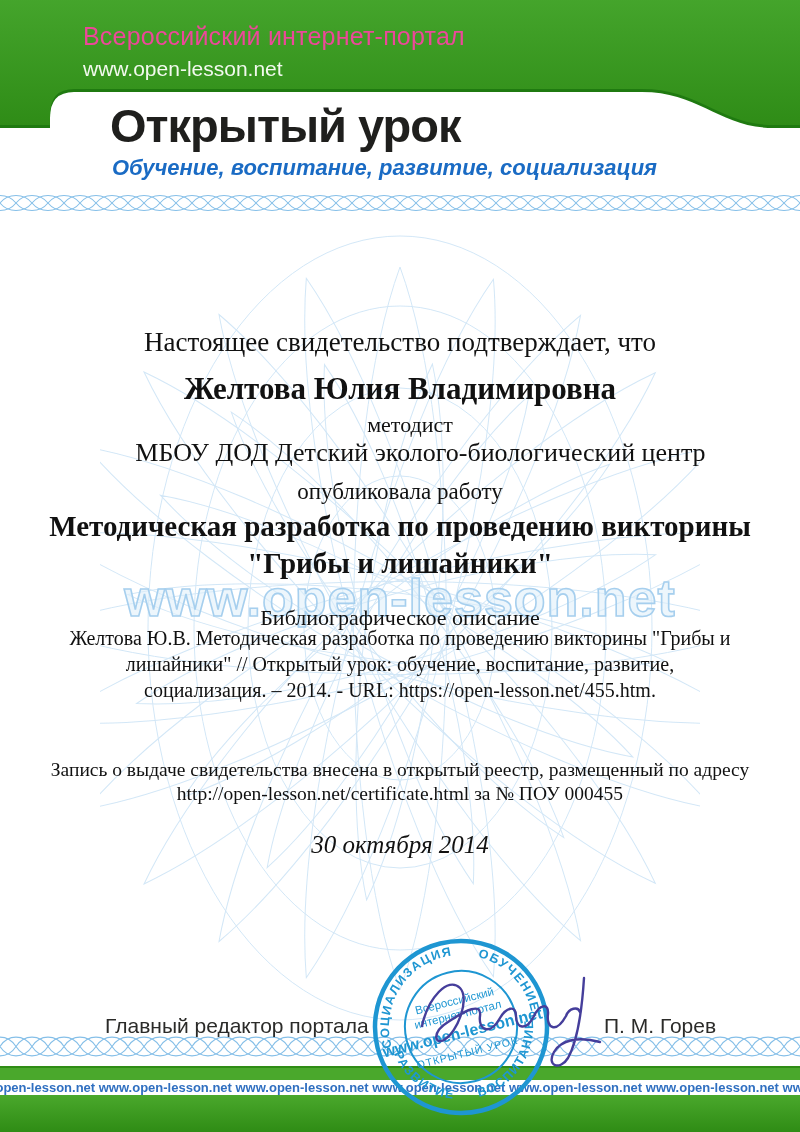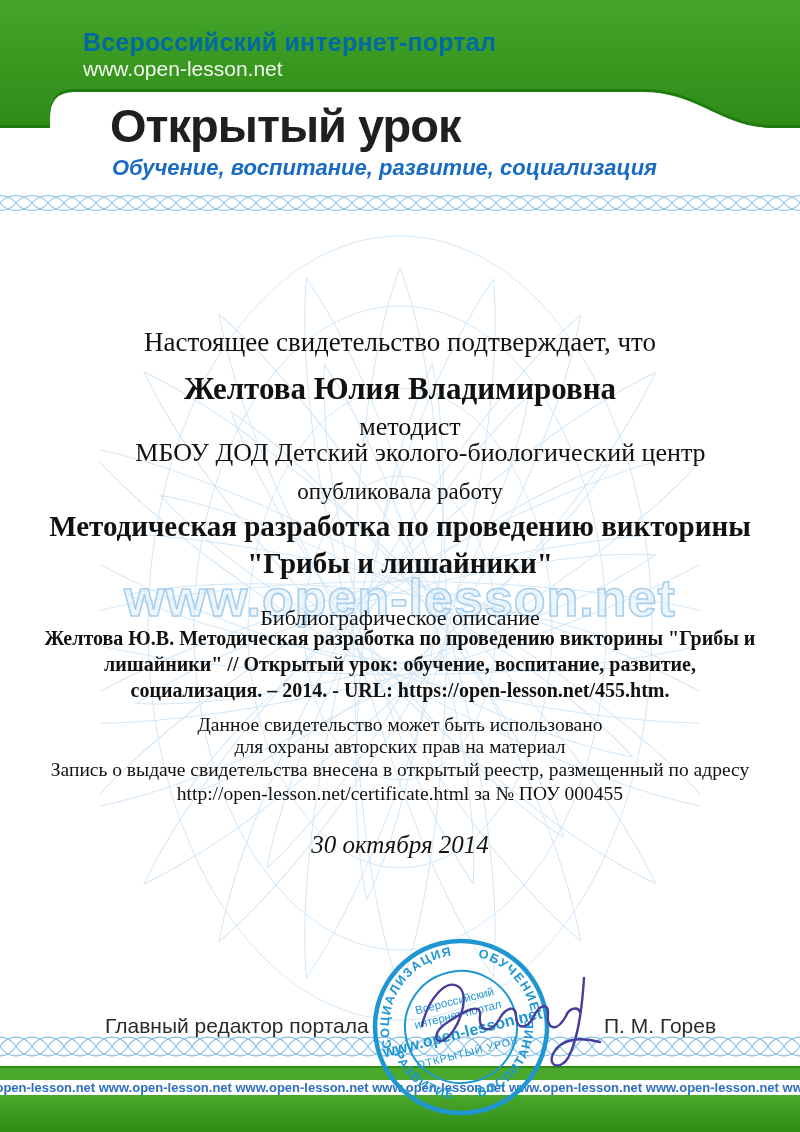--- a/index.html
+++ b/index.html
@@ -2,48 +2,48 @@
 <html><head>
 <meta charset="utf-8">
 <style>
   * { margin:0; padding:0; box-sizing:border-box; }
   body { background:#e8e8e8; font-family:"Liberation Sans", sans-serif; }
   .page { position:relative; width:800px; height:1132px; background:#ffffff; overflow:hidden;
           margin:0 auto; font-family:"Liberation Sans", sans-serif; }
 
   
   .header-svg { position:absolute; top:0; left:0; z-index:3; }
-  .portal-title { position:absolute; top:22px; left:83px; z-index:4; color:#0369a1;
-                  font-size:25px; font-weight:bold; letter-spacing:.2px;margin-top:6px; }
+  .portal-title { position:absolute; top:22px; left:83px; z-index:4; color:#ec4899;
+                  font-size:25px; font-weight:normal; letter-spacing:.2px; }
   .portal-url   { position:absolute; top:57px; left:83px; z-index:4; color:#f2f9ee; font-size:21px; }
   .site-name    { position:absolute; top:98px; left:110px; z-index:4; color:#1f1f1d;
                   font-size:47px; font-weight:600; letter-spacing:-1px; }
   .site-tagline { position:absolute; top:155px; left:112px; z-index:4; color:#1a6bc4;
                   font-size:22px; font-style:italic; font-weight:600; }
 
   
   .band-top    { position:absolute; top:192px; left:0; z-index:1; }
   .band-bottom { position:absolute; top:1033px; left:0; z-index:1; }
   .rosette     { position:absolute; top:212px; left:100px; z-index:1; opacity:.75; }
   .watermark   { position:absolute; top:568px; left:50%; transform:translateX(-50%); z-index:2;
                  font-size:52px; font-weight:bold; letter-spacing:1px; white-space:nowrap;
                  color:rgba(222,238,250,.55); -webkit-text-stroke:1.6px #a6cfee; }
 
   
   .ctext { position:absolute; left:0; right:0; text-align:center; z-index:3; color:#111;
            font-family:"Liberation Serif","DejaVu Serif",serif; white-space:pre-line; }
   .cert-title        { top:226px; font-size:63px; font-weight:bold; letter-spacing:1px; }
   .cert-confirmation { top:327px; font-size:27px; }
   .recipient-name    { top:371px; font-size:31px; font-weight:bold; }
-  .recipient-role    { top:412px; font-size:26px;padding-left:20px; }
+  .recipient-role    { top:412px; font-size:22px;padding-left:20px; }
   .recipient-org     { top:438px; font-size:26px;padding-left:41px; }
   .cert-action       { top:479px; font-size:23px; }
   .work-title        { top:508px; font-size:29px; font-weight:bold; line-height:37px; }
   .bib-label         { top:605px; font-size:22px; }
-  .bib-text          { top:625px; font-size:20px; font-weight:bold; line-height:26px; }
+  .bib-text          { top:625px; font-size:20px; font-weight:normal; line-height:26px; }
   .usage-note        { top:714px; font-size:19.5px; line-height:22px; }
   .registry-note     { top:758px; font-size:19.5px; line-height:24px; }
   .issue-date        { top:831px; font-size:25px; font-style:italic; }
 
   
   .editor-label { position:absolute; top:1014px; left:105px; z-index:3; color:#2b2b29; font-size:21px; }
   .editor-name  { position:absabsolute; }
   .editor-name  { position:absolute; top:1014px; left:604px; z-index:3; color:#2b2b29; font-size:21px;text-align:center; }
   .signature-svg { position:absolute; top:948px; left:408px; z-index:6; }
 
@@ -134,22 +134,20 @@
   <div class="ctext recipient-name">Желтова Юлия Владимировна</div>
   <div class="ctext recipient-role">методист</div>
   <div class="ctext recipient-org">МБОУ ДОД Детский эколого-биологический центр</div>
   <div class="ctext cert-action">опубликовала работу</div>
   <div class="ctext work-title">Методическая разработка по проведению викторины
 "Грибы и лишайники"</div>
   <div class="ctext bib-label">Библиографическое описание</div>
   <div class="ctext bib-text">Желтова Ю.В. Методическая разработка по проведению викторины "Грибы и
 лишайники" // Открытый урок: обучение, воспитание, развитие,
 социализация. – 2014. - URL: https://open-lesson.net/455.htm.</div>
-  <div class="ctext usage-note">Данное свидетельство может быть использовано
-для охраны авторских прав на материал</div>
   <div class="ctext registry-note">Запись о выдаче свидетельства внесена в открытый реестр, размещенный по адресу
 http://open-lesson.net/certificate.html за № ПОУ 000455</div>
   <div class="ctext issue-date">30 октября 2014</div>
 
   <div class="editor-label">Главный редактор портала</div>
   <div class="editor-name">П. М. Горев</div>
 
   <svg class="signature-svg" width="260" height="130" viewBox="0 0 260 130">
     <g stroke="#453e9b" stroke-width="2.4" fill="none" stroke-linecap="round">
       <path d="M14,78 C20,50 40,28 52,40 C62,50 50,84 36,92 C26,97 24,84 40,74 C58,62 74,54 72,68 C70,82 82,88 92,70 C98,60 108,56 108,68 C108,80 118,84 126,68 C131,57 141,54 140,66 C138,80 148,86 158,68 C161,60 170,58 172,64"></path>

